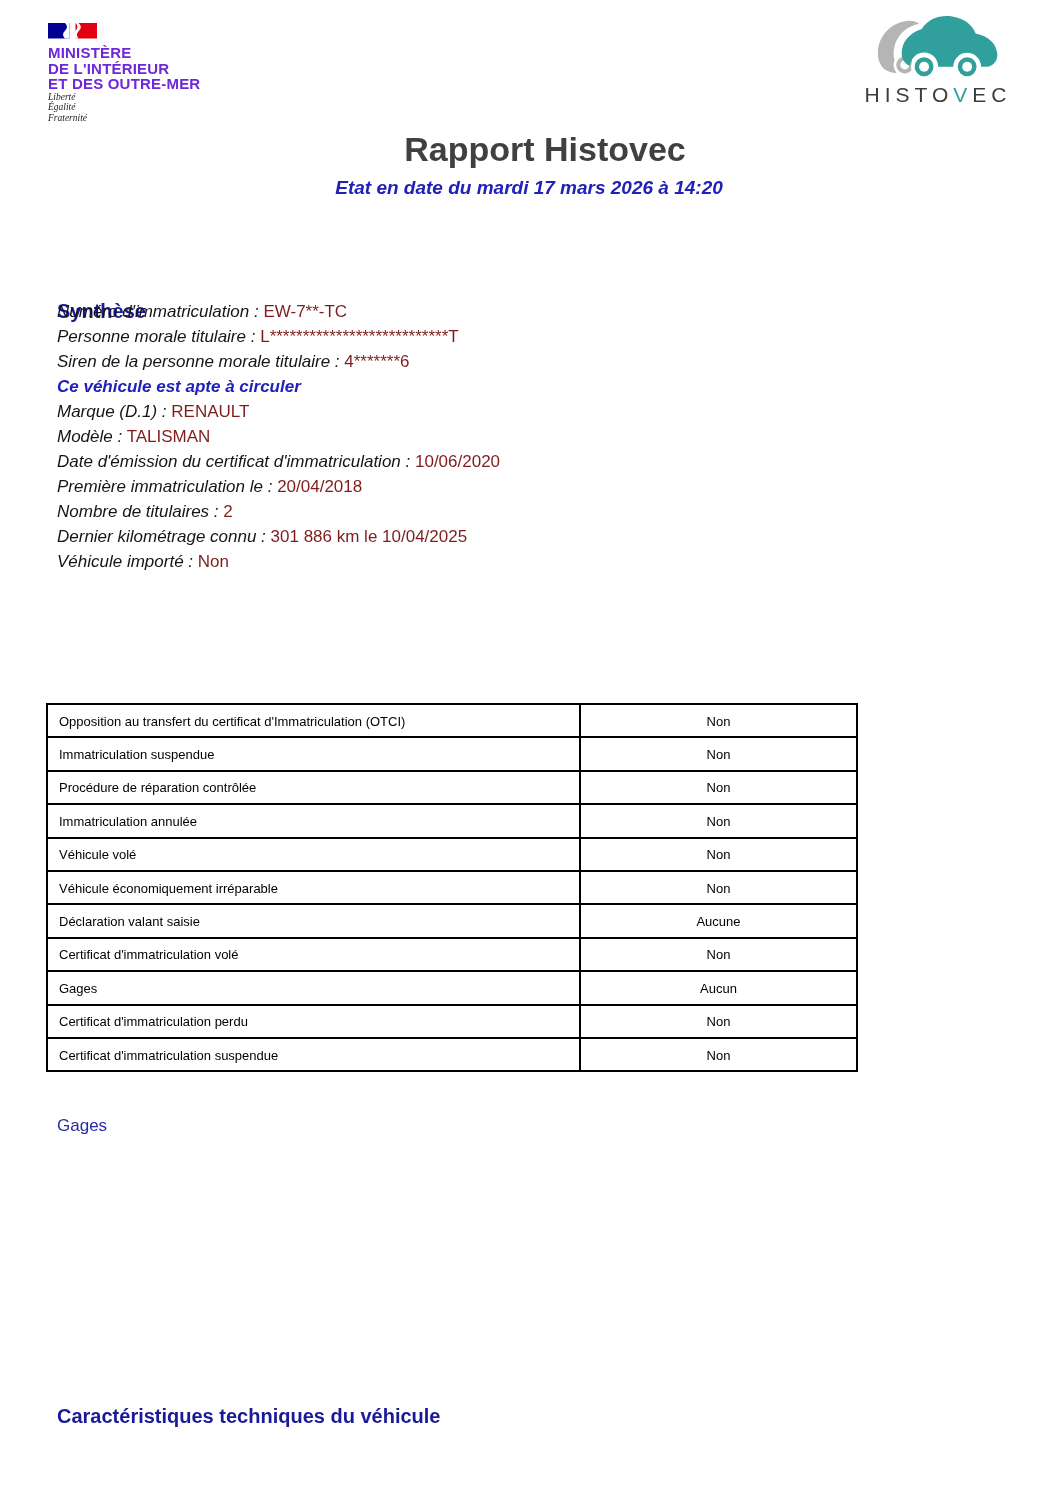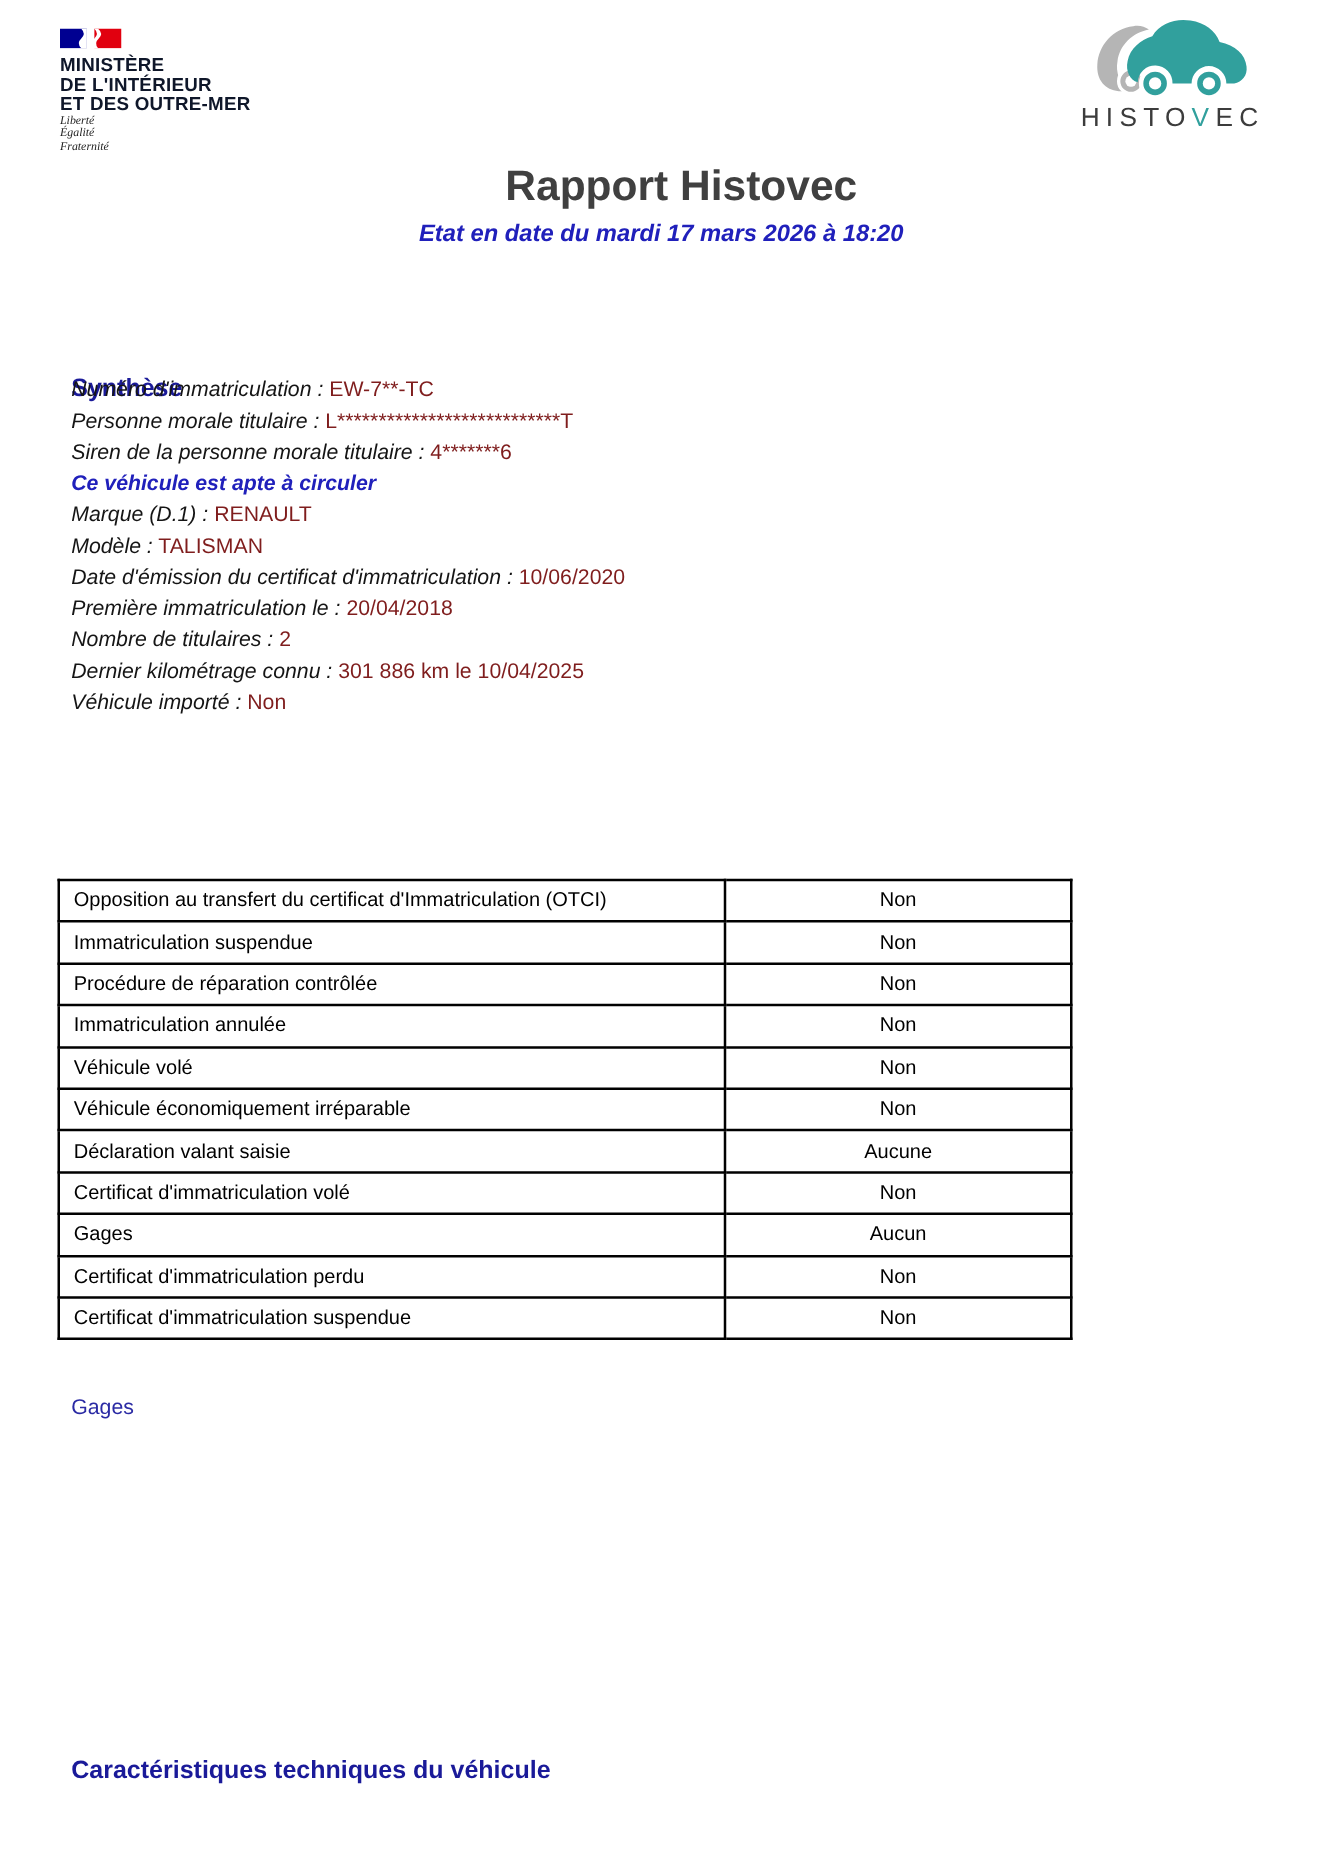--- a/index.html
+++ b/index.html
@@ -13,21 +13,21 @@
     color:#000000;
     overflow:hidden;
   }
 
   
   .ministry { position:absolute; left:48px; top:22px; }
   .flag svg { display:block; }
   .ministry-name {
     margin-top:4px;
     font-weight:bold; font-size:15px; line-height:15.5px;
-    letter-spacing:0.2px; color:#0f172a;
+    letter-spacing:0.2px; color:#6d28d9;
   }
   .ministry-motto {
     margin-top:0;
     font-family:"Liberation Serif","DejaVu Serif",serif;
     font-style:italic; font-size:9.5px; line-height:10.5px;
     color:#222222;
   }
 
   
   .histovec { position:absolute; left:862px; top:12px; width:152px; }
@@ -61,21 +61,21 @@
   
   .synthese { position:absolute; left:57px; top:299px; font-size:17px; line-height:25px; }
   .syn-label { font-style:italic; color:#151515; }
   .syn-value { color:#7f1d1d; }
   .syn-status { color:#2020bb; font-weight:bold; font-style:italic; }
 
   
   .admin-table {
     position:absolute; left:46px; top:703px;
     border-collapse:collapse; width:812px;
-    font-size:16px; table-layout:fixed;
+    font-size:13px; table-layout:fixed;
   }
   .admin-table td { border:2px solid #000000; height:33.4px; padding:1px 11px 0 11px; }
   .admin-table td.lbl { width:533px; }
   .admin-table td.val { text-align:center; }
 
   .gages-link {
     position:absolute; left:57px; top:1116px;
     font-size:17px; color:#2a2aa4; text-decoration:none; cursor:pointer;
   }
 </style>
@@ -117,21 +117,21 @@
         <circle cx="59.5" cy="61" r="12.5" fill="#31a09d" stroke="#ffffff" stroke-width="4"></circle>
         <circle cx="59.5" cy="61" r="5.5" fill="#ffffff"></circle>
         <circle cx="107.5" cy="61" r="12.5" fill="#31a09d" stroke="#ffffff" stroke-width="4"></circle>
         <circle cx="107.5" cy="61" r="5.5" fill="#ffffff"></circle>
       </svg>
     </span>
     <div class="histovec-text"><span>HISTO</span><span class="accent">V</span><span>EC</span></div>
   </div>
 
   <div class="doc-title">Rapport Histovec</div>
-  <div class="doc-subtitle">Etat en date du mardi 17 mars 2026 à 18:20</div>
+  <div class="doc-subtitle">Etat en date du mardi 17 mars 2026 à 14:20</div>
 
   <div class="section-heading h-synthese">Synthèse</div>
 
   <div class="synthese">
     <div><span class="syn-label">Numéro d'immatriculation :</span> <span class="syn-value">EW-7**-TC</span></div>
     <div><span class="syn-label">Personne morale titulaire :</span> <span class="syn-value">L***************************T</span></div>
     <div><span class="syn-label">Siren de la personne morale titulaire :</span> <span class="syn-value">4*******6</span></div>
     <div class="syn-status">Ce véhicule est apte à circuler</div>
     <div><span class="syn-label">Marque (D.1) :</span> <span class="syn-value">RENAULT</span></div>
     <div><span class="syn-label">Modèle :</span> <span class="syn-value">TALISMAN</span></div>

